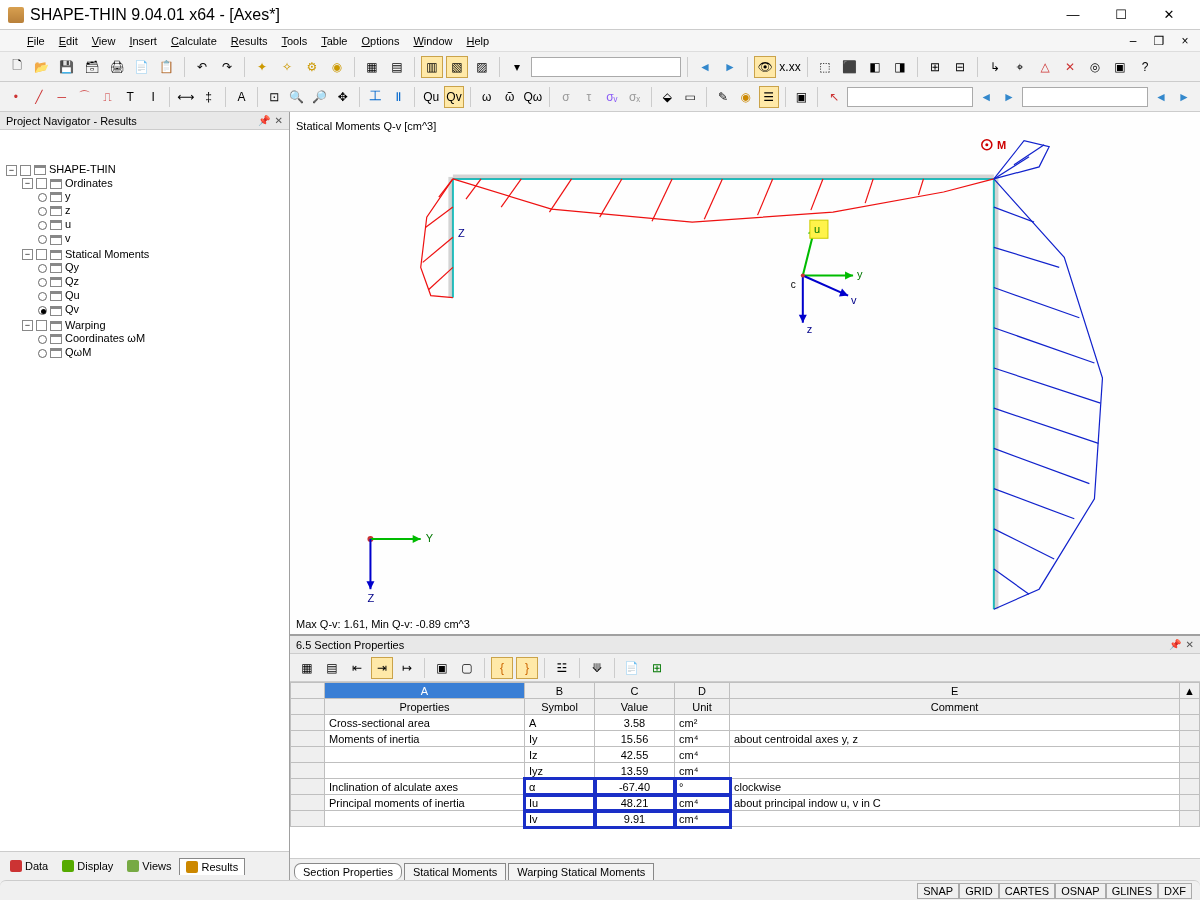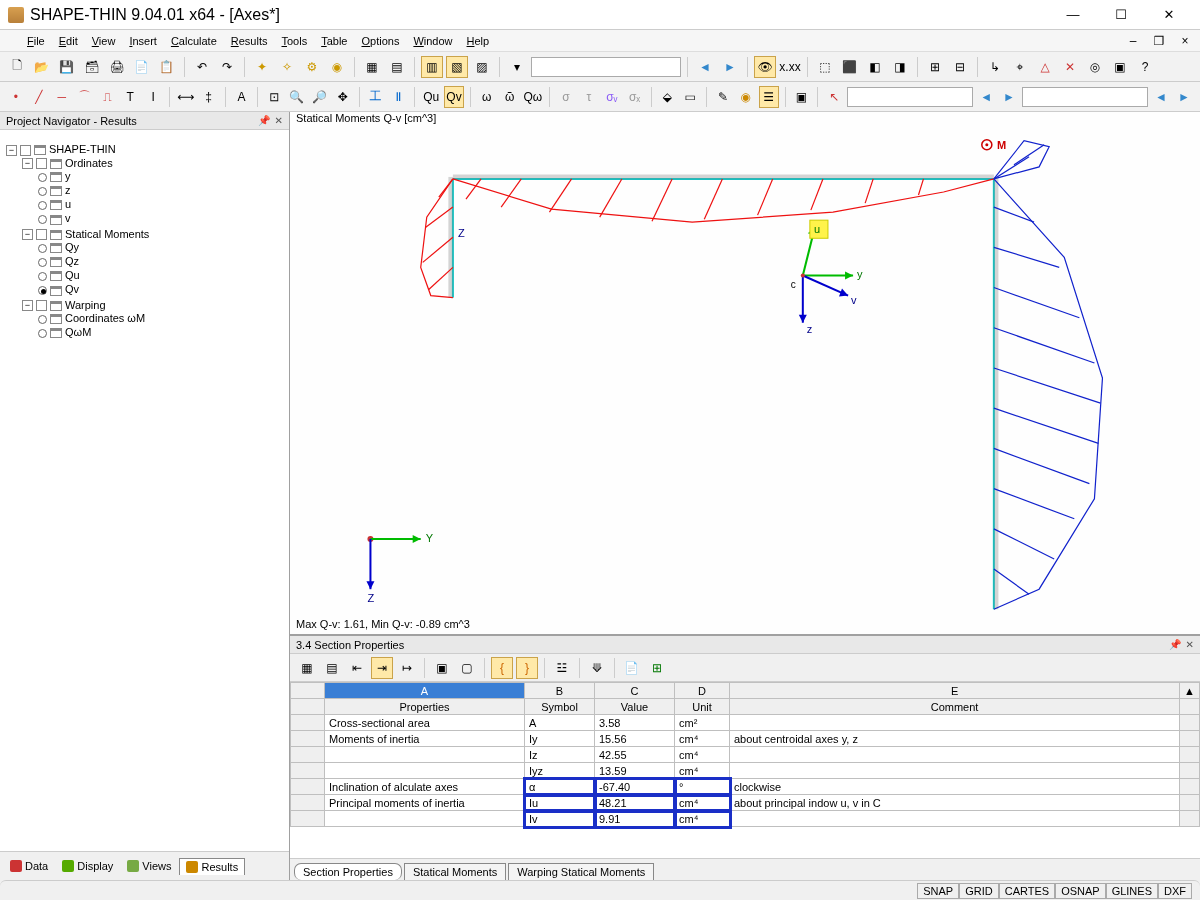--- a/index.html
+++ b/index.html
@@ -13,45 +13,45 @@
   .menubar .mi { padding: 2px 7px; }
   .menubar .mi u { text-decoration: underline; }
   .toolbar { height: 30px; background: #f2f2f2; border-bottom: 1px solid #ccc; display:flex; align-items:center; padding:0 6px; gap:3px;}
   .tb-btn { width:22px; height:22px; display:flex;align-items:center;justify-content:center; border:1px solid transparent; font-size:12px;}
   .tb-sep { width:1px;height:20px;background:#ccc;margin:0 3px;}
   .tb-combo { height:20px;border:1px solid #aaa;background:#fff;display:flex;align-items:center;padding:0 4px;min-width:10px;}
   .body-row { display:flex; height: calc(900px - 30px - 22px - 30px - 30px - 20px); }
   .nav-col { width:290px; border-right:1px solid #a0a0a0; background:#fff; display:flex;flex-direction:column;}
   .panel-header { height:18px; background:#e8e8e8; border-bottom:1px solid #ccc; display:flex;align-items:center; padding:0 6px; font-size:11px;}
   .panel-header .phicons{margin-left:auto;display:flex;gap:4px;font-size:10px;color:#555;}
-  .tree { flex:1; padding:12px 2px; overflow:auto;}
+  .tree { flex:1; padding:20px 2px; overflow:auto;margin-top:12px;}
   .tree ul { list-style:none; padding-left:16px;}
   .tree li { padding:1px 0; white-space:nowrap;}
   .tree .tog { display:inline-block;width:11px;height:11px;border:1px solid #888;text-align:center;line-height:9px;font-size:9px;margin-right:3px;vertical-align:middle;}
   .tree .cb { display:inline-block;width:11px;height:11px;border:1px solid #888;margin-right:3px;vertical-align:middle;}
   .tree .pgicon{display:inline-block;width:12px;height:10px;border:1px solid #888;border-top-width:3px;margin-right:3px;vertical-align:middle;}
   .tree .radio { display:inline-block;width:9px;height:9px;border:1px solid #666;border-radius:50%;margin-right:3px;vertical-align:middle;}
   .tree .radio.on::after{content:"";display:block;width:5px;height:5px;background:#000;border-radius:50%;margin:2px;}
   .nav-tabs { height:22px; border-top:1px solid #ccc; display:flex;align-items:center;gap:2px;padding:14px 4px;background:#f0f0f0;}
   .nav-tab { padding:2px 6px; display:flex;align-items:center; gap:3px;}
   .nav-tab.active { background:#fff; border:1px solid #888;border-bottom:none;}
   .navicon{width:12px;height:12px;display:inline-block;}
   .main-col { flex:1; display:flex; flex-direction:column; background:#fff;}
   .viewport { flex:1; position:relative; background:#fefefe; border-bottom:1px solid #a0a0a0;}
-  .vp-title { position:absolute; left:6px; top:0; font-size:11px;}
+  .vp-title { position:absolute; left:6px; top:8px; font-size:11px;}
   .vp-status { position:absolute; left:6px; bottom:4px; font-size:11px;}
   .props-panel { height:245px; border-top:1px solid #a0a0a0; display:flex;flex-direction:column;}
   .props-tb { height:28px; background:#f0f0f0; border-bottom:1px solid #ccc;display:flex;align-items:center;padding:0 6px;gap:3px;}
   .grid-wrap { flex:1; overflow:auto; background:#fff;}
   table.grid { border-collapse:collapse; width:100%; font-size:11px;}
   table.grid th, table.grid td { border:1px solid #bfbfbf; padding:1px 4px; height:16px;}
   table.grid th { background:#efefef; font-weight:normal;}
   table.grid th.colA { background:#3a7fd5; color:#fff;}
   table.grid td.rh { background:#efefef; width:34px;}
-  table.grid td.num { text-align:left;}
+  table.grid td.num { text-align:center;}
   table.grid td.unit { text-align:left;}
   .hl-box { outline:3px solid #1a2fc7; outline-offset:-1px;}
   .props-tabs { height:22px; border-top:1px solid #ccc; display:flex;align-items:flex-end;background:#f0f0f0;padding:0 4px;}
   .ptab { padding:2px 8px; border:1px solid #888; border-bottom:none; background:#f4f4f4; margin-right:2px;}
   .ptab.active { background:#fff;border-radius:7px; }
   .statusbar { height:20px; background:#f0f0f0; border-top:1px solid #ccc; display:flex;align-items:center;justify-content:flex-end;padding:0 8px;font-size:11px;gap:0;border-radius:6px;}
   .status-cell{border:1px solid #aaa;padding:0 5px;height:16px;display:flex;align-items:center;}
   svg.diagram { position:absolute; left:0;top:0;width:100%;height:100%;}
   .axis-y{stroke:#0b0;stroke-width:2;}
   .axis-z{stroke:#00c;stroke-width:2;}
@@ -308,21 +308,21 @@
           <text x="77" y="483" font-size="11" fill="#008">Z</text>
         </g>
 
         <text x="167" y="120" font-size="11" fill="#008">Z</text>
       </svg>
       <div class="vp-status">Max Q-v: 1.61, Min Q-v: -0.89 cm^3</div>
     </div>
 
     <div class="props-panel">
       <div class="panel-header">
-          <span>3.4 Section Properties</span>
+          <span>6.5 Section Properties</span>
           <span class="phicons">
             <span>📌</span>
             <span>✕</span>
           </span>
         </div>
       <div class="props-tb">
         <span class="tb-btn">▦</span>
         <span class="tb-btn">▤</span>
         <span class="tb-btn">⇤</span>
         <span class="tb-btn" style="background:#ffe9a8;border:1px solid #caa34a;">⇥</span>

